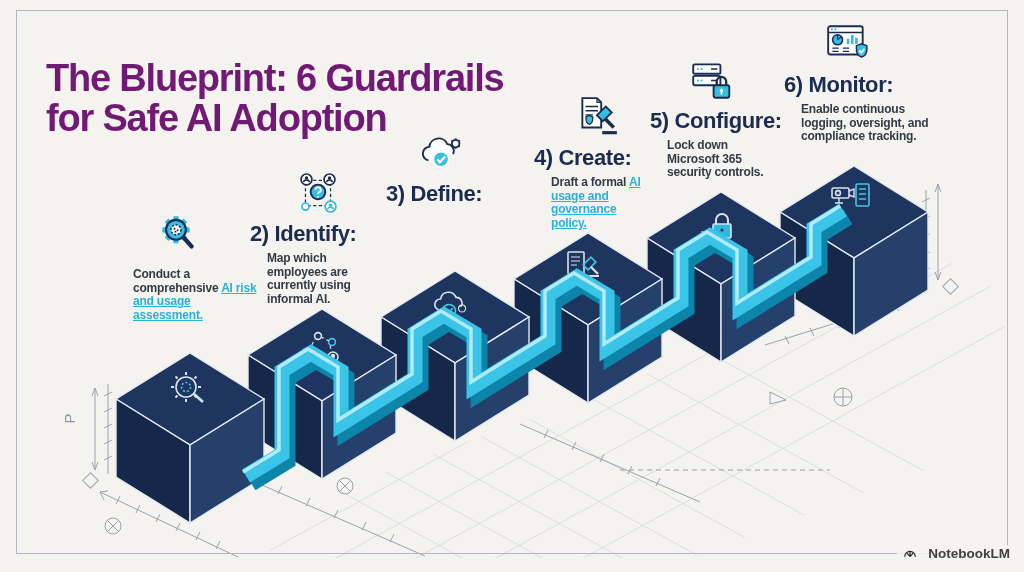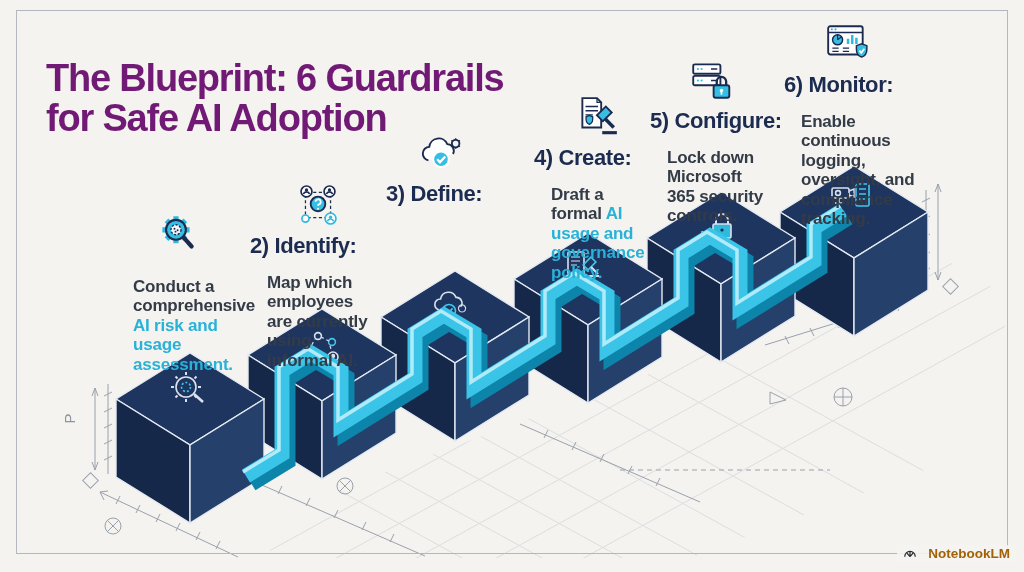--- a/index.html
+++ b/index.html
@@ -9,36 +9,36 @@
          border:1px solid #b3b8bf;pointer-events:none;}
   .scene{position:absolute;left:0;top:0;width:1024px;height:572px;}
 
   .title{position:absolute;left:46px;top:34px;color:#701a75;font-weight:700;
          font-size:38px;line-height:1.05;letter-spacing:-1.2px;}
   .title span{display:block;}
 
   .step{position:absolute;color:#1c2b50;}
   .step-icon{width:46px;height:46px;margin-bottom:1px;}
   .step-h{font-size:22px;font-weight:700;letter-spacing:-0.4px;white-space:nowrap;}
-  .step-d{font-size:17px;font-weight:600;color:#333b47;line-height:1.14;
-          padding-left:17px;margin-top:14px;letter-spacing:-0.2px;}
-  .hl{color:#29b2d8;}
+  .step-d{font-size:12px;font-weight:600;color:#333b47;line-height:1.14;
+          padding-left:17px;margin-top:5px;letter-spacing:-0.2px;}
+  .hl{color:#29b2d8;text-decoration:underline;}
 
   .s1{left:116px;top:212px;} .s1 .step-icon{margin-left:38px;} .s1 .step-d{width:126px;}
-  .s2{left:250px;top:182px;} .s2 .step-icon{margin-left:45px;} .s2 .step-d{width:106px;}
+  .s2{left:250px;top:170px;} .s2 .step-icon{margin-left:45px;} .s2 .step-d{width:106px;}
   .s3{left:386px;top:130px;} .s3 .step-icon{margin-left:32px;} .s3 .step-d{width:128px;}
   .s4{left:534px;top:94px;}  .s4 .step-icon{margin-left:40px;} .s4 .step-d{width:104px;}
   .s5{left:650px;top:57px;}  .s5 .step-icon{margin-left:38px;} .s5 .step-d{width:98px;}
   .s6{left:784px;top:21px;}  .s6 .step-icon{margin-left:40px;} .s6 .step-d{width:130px;}
 
   .dim-label{position:absolute;left:64px;top:410px;font-size:15px;color:#8d949e;
              transform:rotate(-90deg);font-family:"Liberation Sans",sans-serif;}
 
   .watermark{position:absolute;right:8px;top:545px;display:flex;align-items:center;gap:11px;
-             font-size:13.5px;font-weight:700;color:#a16207;background:rgba(245,244,240,.88);
+             font-size:13.5px;font-weight:700;color:#404040;background:rgba(245,244,240,.88);
              padding:1px 6px;}
 </style>
 </head>
 <body>
 
 <div class="canvas">
 
   <svg class="scene" viewBox="0 0 1024 572">
     <defs>
       <clipPath id="gclip">

